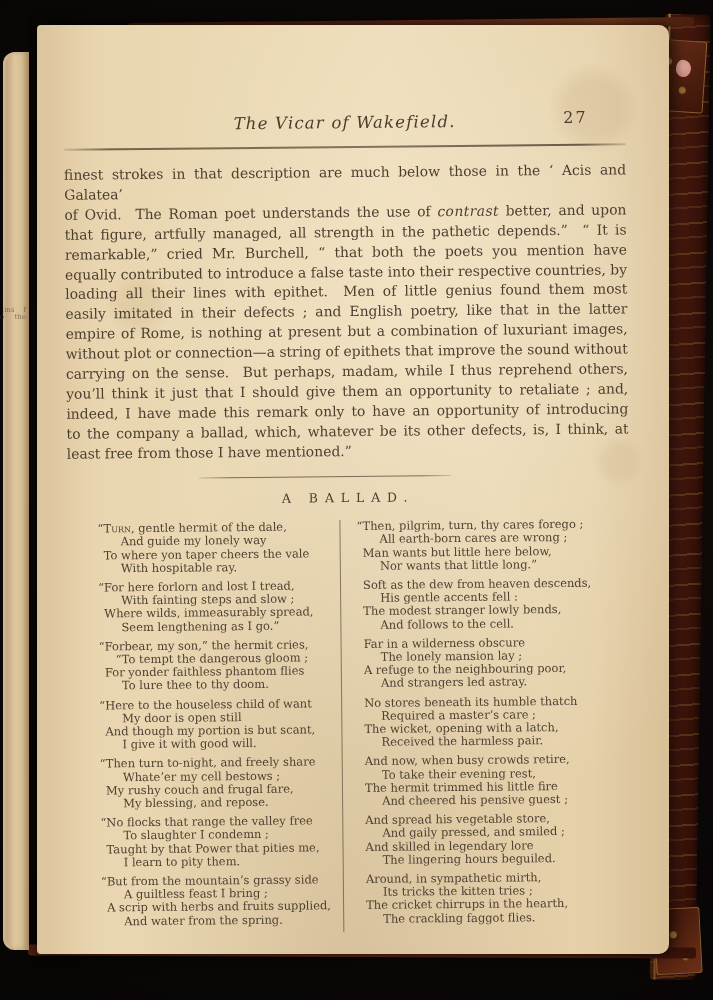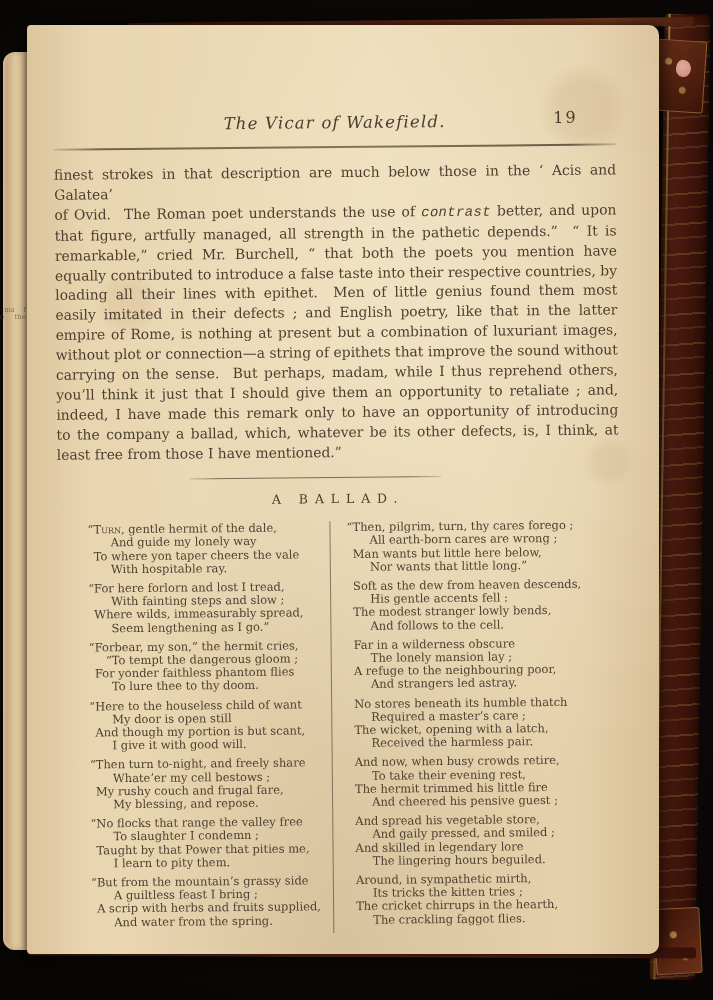--- a/index.html
+++ b/index.html
@@ -45,21 +45,21 @@
   
   .facing-edge{position:absolute;left:3px;top:52px;width:26px;height:898px;
     background:linear-gradient(90deg,#b99872 0%,#dfc79e 45%,#d2b98c 100%);
     border-radius:12px 0 0 12px;
     box-shadow:inset -4px 0 5px rgba(80,55,30,.35), inset 2px 0 3px rgba(255,245,225,.4);}
   .fragments{position:absolute;right:3px;top:255px;height:600px;
     display:flex;justify-content:space-between;
     font-size:7px;line-height:1;color:rgba(78,64,48,.62);text-align:right;}
   
   .page{
-    position:absolute;left:27px;top:25px;width:632px;height:929px;
+    position:absolute;left:37px;top:25px;width:632px;height:929px;
     background:
       radial-gradient(ellipse at 70% 30%, rgba(255,248,230,.35) 0%, rgba(0,0,0,0) 55%),
       radial-gradient(ellipse at 50% 110%, rgba(130,95,55,.22) 0%, rgba(0,0,0,0) 50%),
       radial-gradient(circle at 88% 9%, rgba(165,125,75,.18) 0 26px, rgba(0,0,0,0) 46px),
       radial-gradient(circle at 16% 30%, rgba(160,120,70,.10) 0 18px, rgba(0,0,0,0) 34px),
       radial-gradient(circle at 92% 47%, rgba(160,120,70,.12) 0 14px, rgba(0,0,0,0) 26px),
       linear-gradient(90deg, #dcc49c 0%, #e9d6b1 10%, #ecdab6 55%, #e4cfa8 88%, #d8bf96 100%);
     border-radius:4px 10px 10px 4px;
     box-shadow: 6px 0 14px rgba(0,0,0,.55), -2px 0 6px rgba(0,0,0,.3);
   }
@@ -73,21 +73,21 @@
   .pg-header{position:relative;height:24px;}
   .pg-title{position:absolute;left:0;right:0;text-align:center;
     font-style:italic;font-size:16.5px;letter-spacing:1.2px;color:#4a3c2c;}
   .pg-num{position:absolute;right:38px;top:-3px;font-size:16px;letter-spacing:2px;color:#4a3c2c;}
   .header-rule{margin-top:9px;height:2px;border:0;
     background:linear-gradient(90deg, rgba(86,70,52,.15), rgba(86,70,52,.8) 8%, rgba(86,70,52,.7) 55%, rgba(86,70,52,.85) 92%, rgba(86,70,52,.2));}
   
   .prose{margin-top:15px;font-size:13.9px;line-height:19.9px;color:#4b3e2f;}
   .pline{text-align:justify;text-align-last:justify;white-space:normal;}
   .pline.last{text-align-last:left;}
-  .pline i{letter-spacing:.4px;font-family:Liberation Mono, monospace;}
+  .pline i{letter-spacing:.4px;}
   
   .section-rule{margin:14px 0 0 132px;width:252px;height:1.5px;border:0;
     background:linear-gradient(90deg, rgba(86,70,52,.2), rgba(86,70,52,.75) 12%, rgba(86,70,52,.75) 88%, rgba(86,70,52,.2));}
   .ballad-heading{margin-top:13px;text-align:center;font-size:12.5px;
     letter-spacing:.55em;color:#4b3e2f;}
   
   .cols{display:flex;margin-top:15px;font-size:11.5px;line-height:13.2px;color:#4e4132;}
   .col-left{width:272px;box-sizing:border-box;padding-left:36px;padding-right:4px;}
   .col-right{flex:1;border-left:1.5px solid rgba(72,57,41,.6);padding-left:22px;}
   .stanza{margin-bottom:6px;}
@@ -130,21 +130,21 @@
       <div>ms</div>
       <div>f the</div>
     </div>
 </div>
 
 <div class="page">
   <div class="content">
 
     <div class="pg-header">
       <div class="pg-title">The Vicar of Wakefield.</div>
-      <div class="pg-num">19</div>
+      <div class="pg-num">27</div>
     </div>
     <div class="header-rule"></div>
 
     <div class="prose">
         <div class="pline">finest strokes in that description are much below those in the ‘ Acis and Galatea’</div>
         <div class="pline">of Ovid.  The Roman poet understands the use of <i>contrast</i> better, and upon</div>
         <div class="pline">that figure, artfully managed, all strength in the pathetic depends.”  “ It is</div>
         <div class="pline">remarkable,” cried Mr. Burchell, “ that both the poets you mention have</div>
         <div class="pline">equally contributed to introduce a false taste into their respective countries, by</div>
         <div class="pline">loading all their lines with epithet.  Men of little genius found them most</div>

